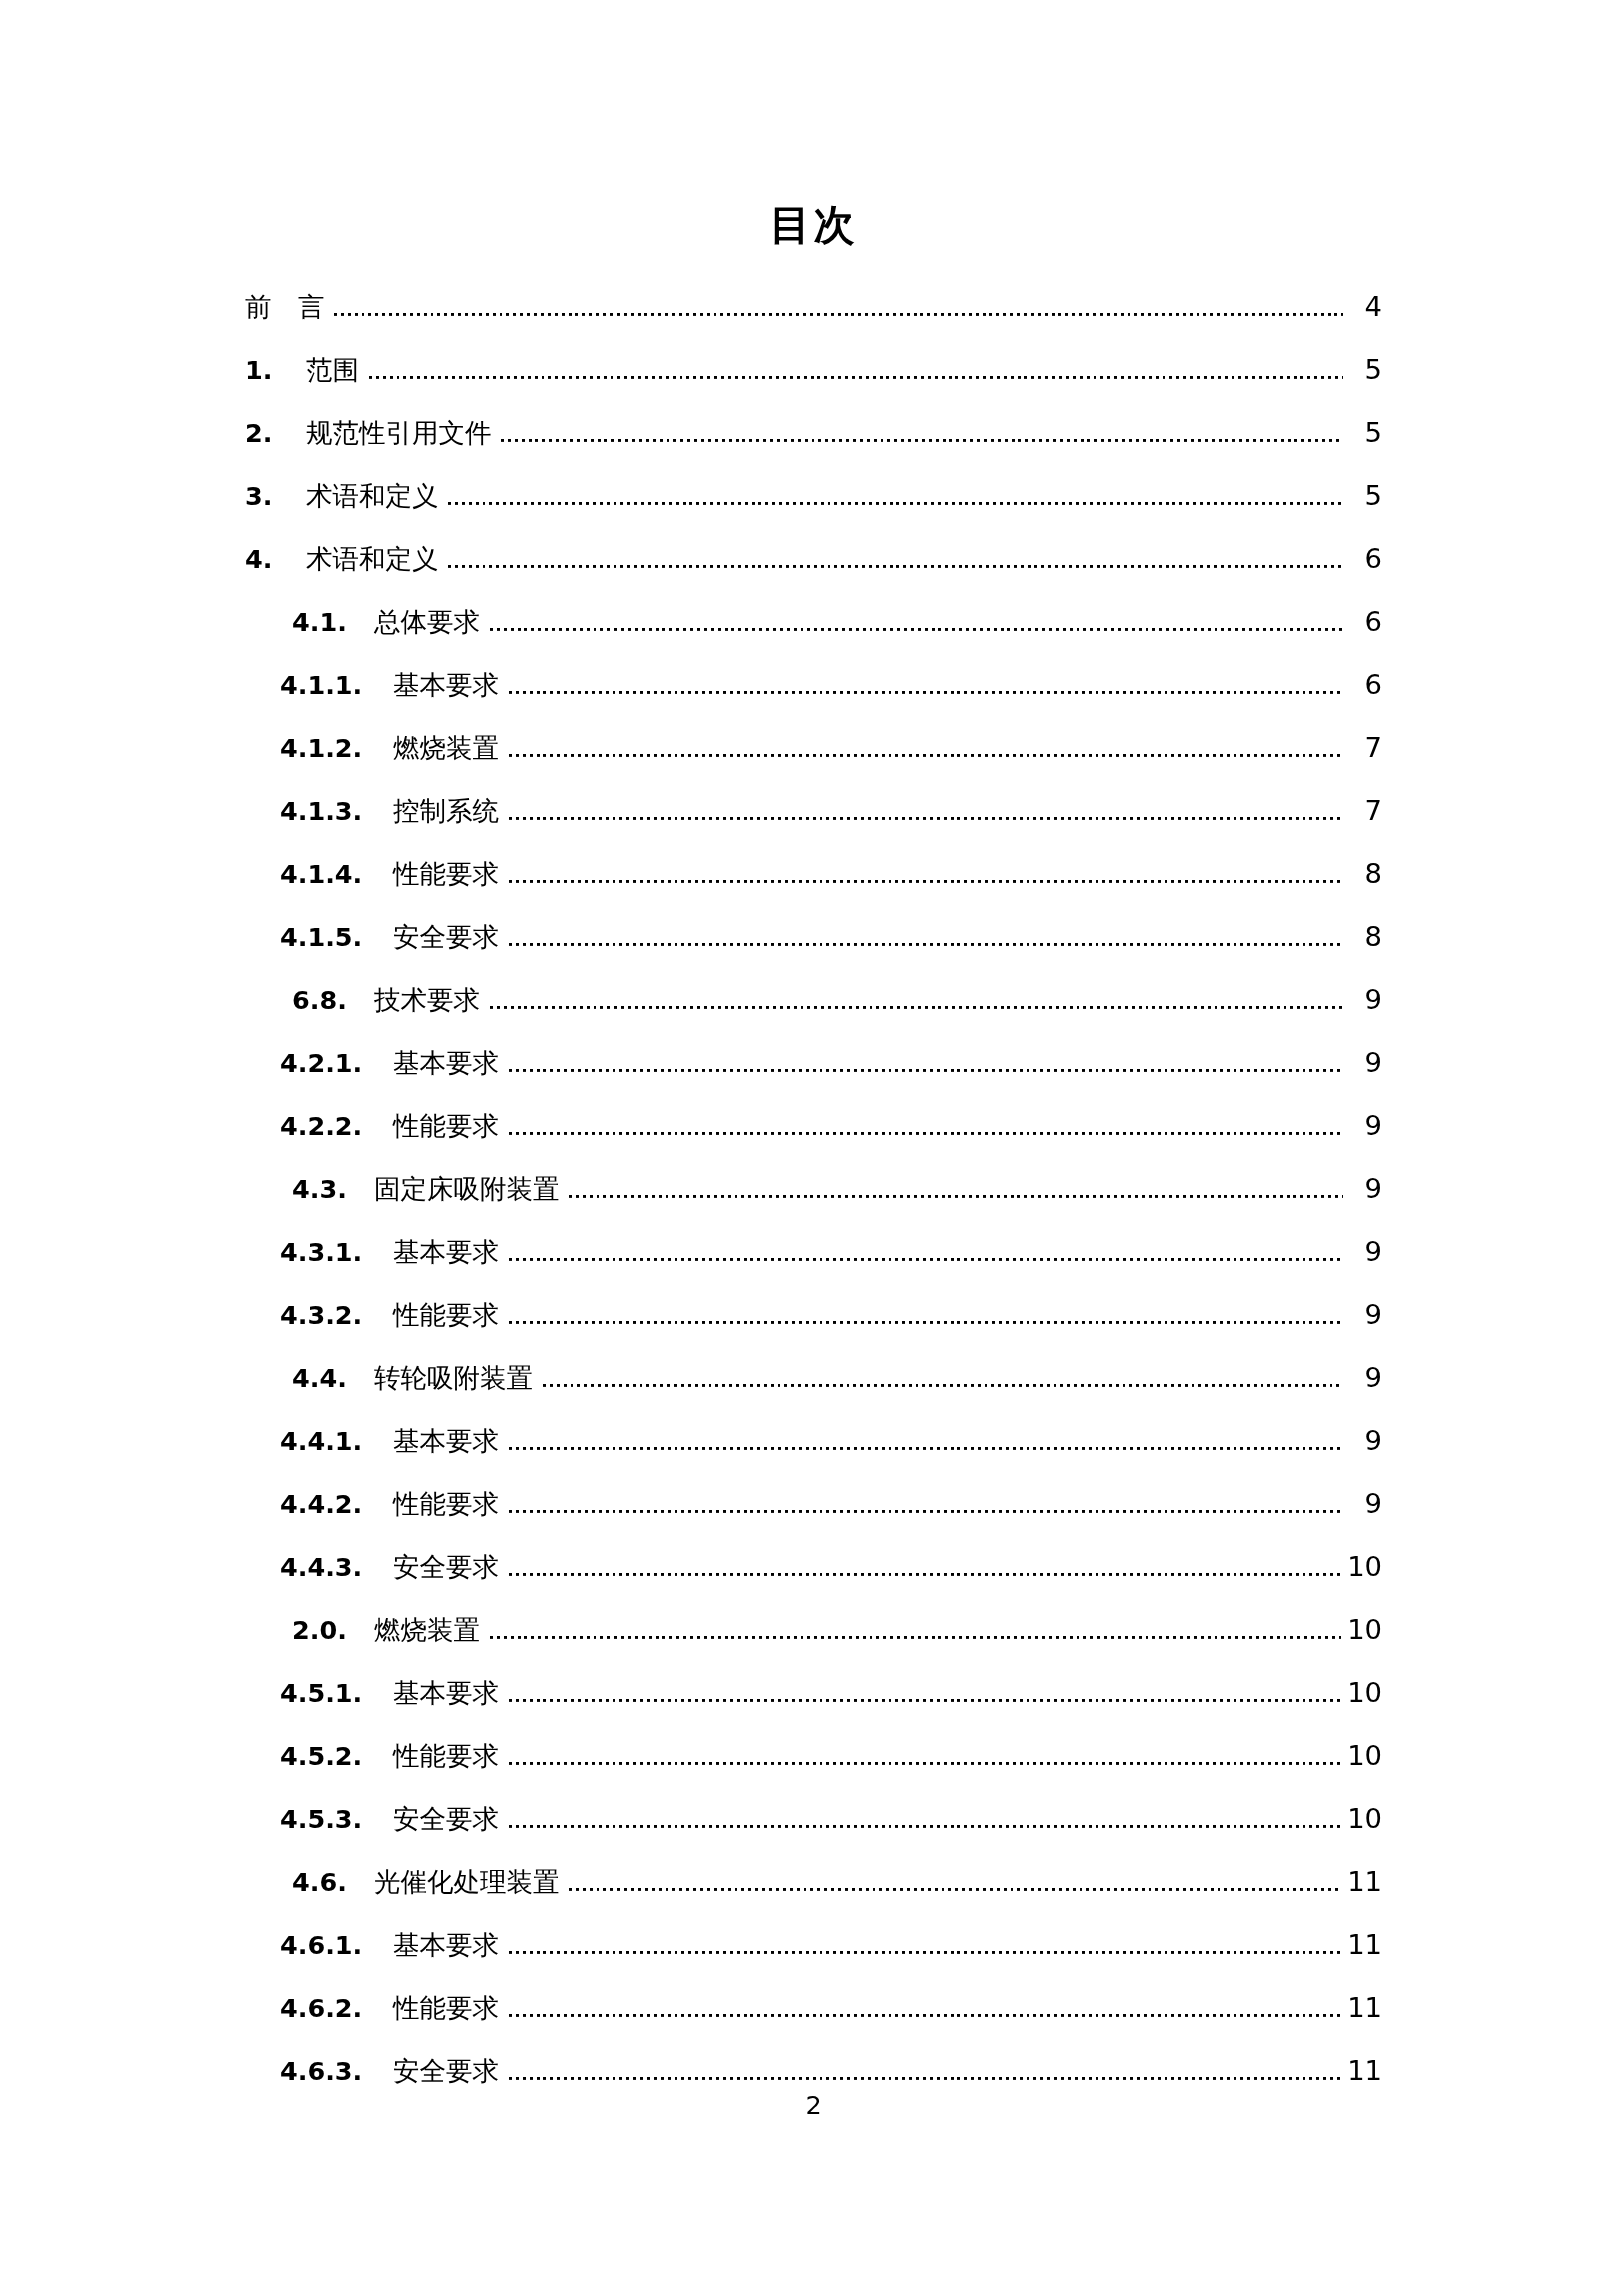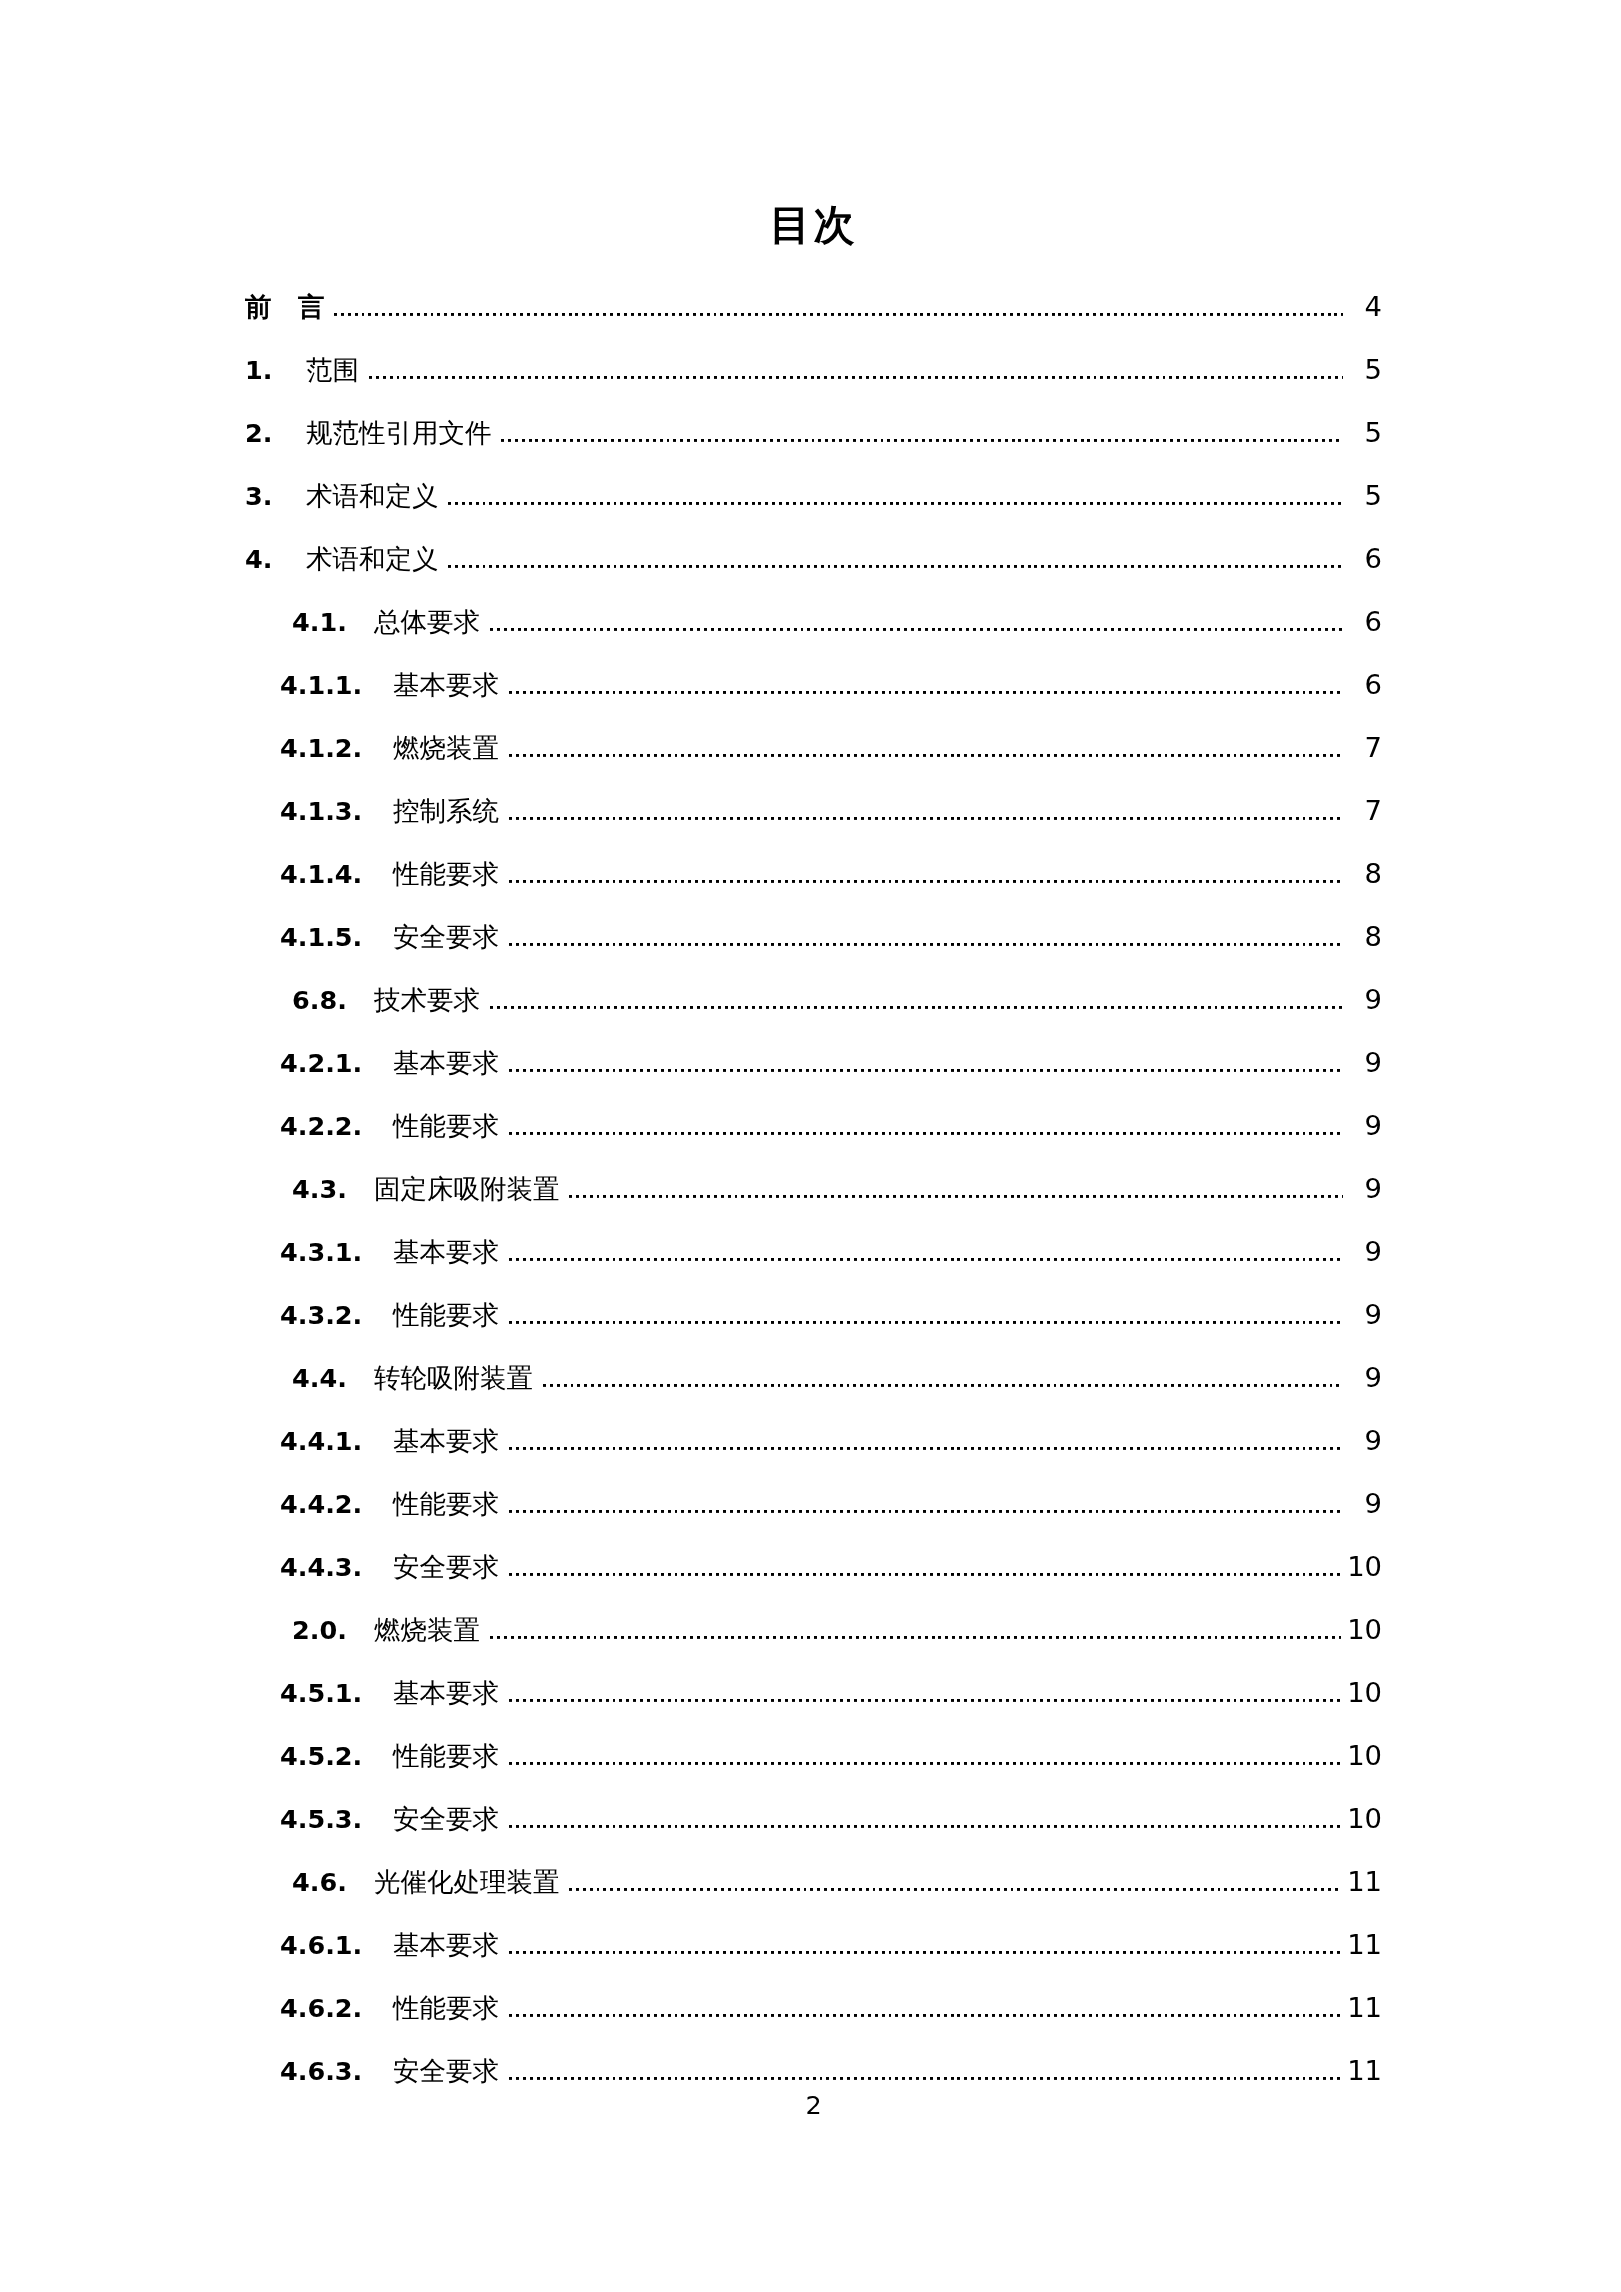--- a/index.html
+++ b/index.html
@@ -40,21 +40,21 @@
     font-size: 25.5px;
   }
   .lv0 { margin-left: 0; }
   .lv0 .toc-num { width: 61px; }
   .lv1 { margin-left: 32px; }
   .lv1 .toc-num { width: 82px; margin-left: 15px; }
   .lv2 { margin-left: 35px; }
   .lv2 .toc-num { width: 113px; }
   .toc-label { flex: 0 0 auto; }
   .toc-label.bold {
-    font-weight: 700;
+    font-weight: 400;
     font-family: "DejaVu Sans", sans-serif;
   }
   .leader {
     flex: 1 1 auto;
     height: 4.9px;
     margin: 0 5.9px 0 9.8px;
     background: repeating-linear-gradient(to right, #000 0 2.9px, transparent 2.9px 6.9px) left bottom / 100% 2.9px no-repeat;
   }
   .toc-page {
     flex: 0 0 auto;

